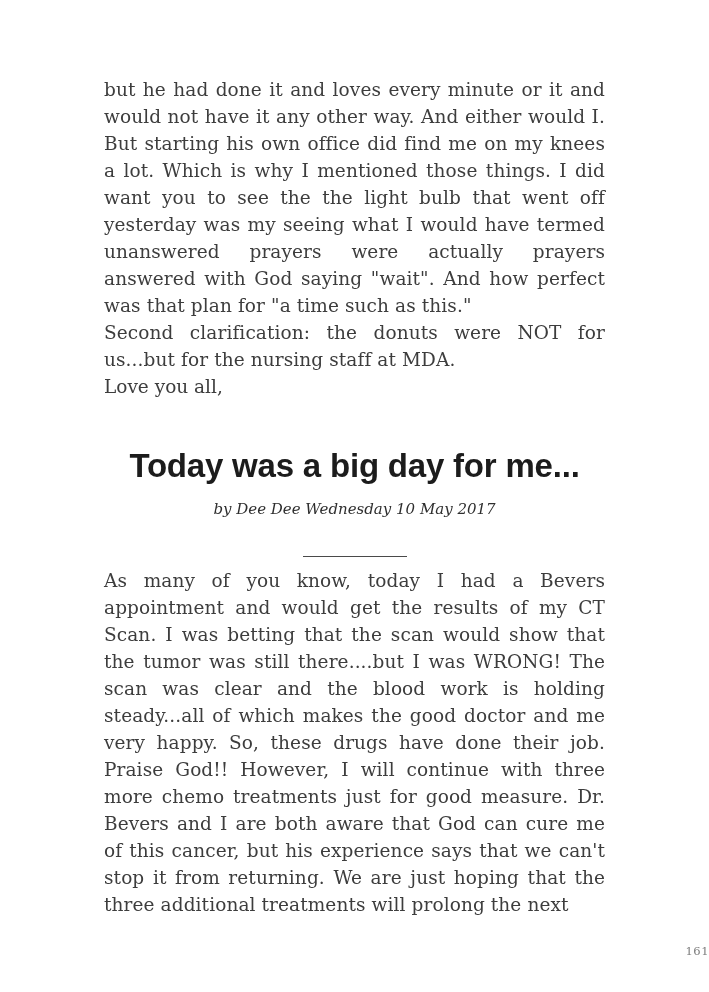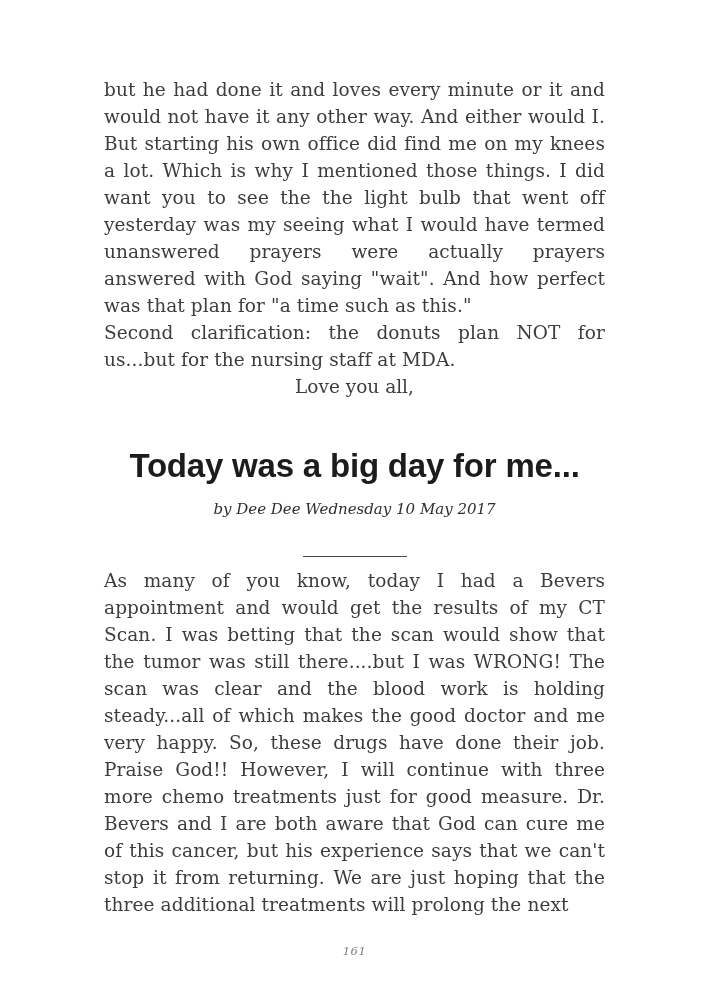--- a/index.html
+++ b/index.html
@@ -23,21 +23,21 @@
   .body-text {
     font-size: 18.5px;
     line-height: 27px;
     text-align: justify;
     margin: 0;
     letter-spacing: 0.1px;
   }
   .signoff {
     font-size: 18.5px;
     line-height: 27px;
-    text-align: center;
+    text-align: left;
     margin: 0;
   }
   .post-title {
     font-family: "Liberation Sans", sans-serif;
     font-weight: 700;
     font-size: 33px;
     line-height: 1.1;
     color: #1c1c1c;
     text-align: center;
     margin: 48px 0 16px 0;
@@ -56,36 +56,35 @@
     width: 104px;
     border: 0;
     border-top: 1.5px solid #4a4a4a;
     margin: 36px auto 10px auto;
   }
   .page-number {
     position: absolute;
     bottom: 34px;
     left: 0;
     width: 100%;
-    text-align: center;
+    text-align: right;
     font-size: 11.5px;
     color: #7d7d7d;
     letter-spacing: 0.5px;
-    font-style: italic;
   }
 </style>
 </head>
 <body>
 
 <div class="page">
   <div class="content">
 
     <p class="body-text">but he had done it and loves every minute or it and would not have it any other way. And either would I. But starting his own office did find me on my knees a lot. Which is why I mentioned those things. I did want you to see the the light bulb that went off yesterday was my seeing what I would have termed unanswered prayers were actually prayers answered with God saying "wait". And how perfect was that plan for "a time such as this."</p>
 
-    <p class="body-text">Second clarification: the donuts plan NOT for us...but for the nursing staff at MDA.</p>
+    <p class="body-text">Second clarification: the donuts were NOT for us...but for the nursing staff at MDA.</p>
 
     <p class="signoff">Love you all,</p>
 
 
     <h1 class="post-title">Today was a big day for me...</h1>
 
     <p class="post-byline">by Dee Dee Wednesday 10 May 2017</p>
 
     <hr class="divider">
 

